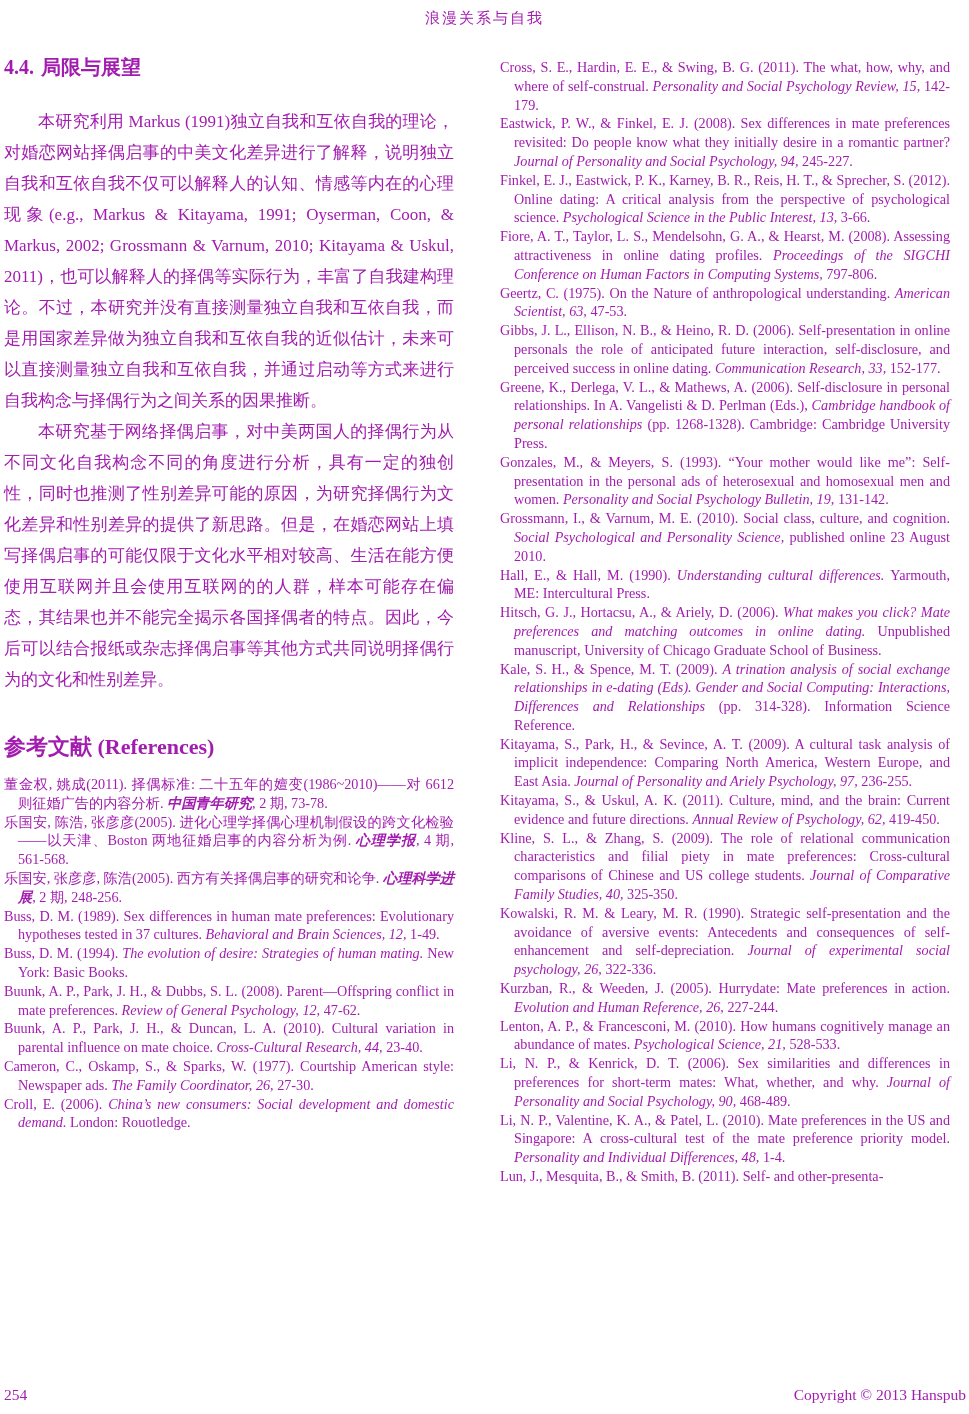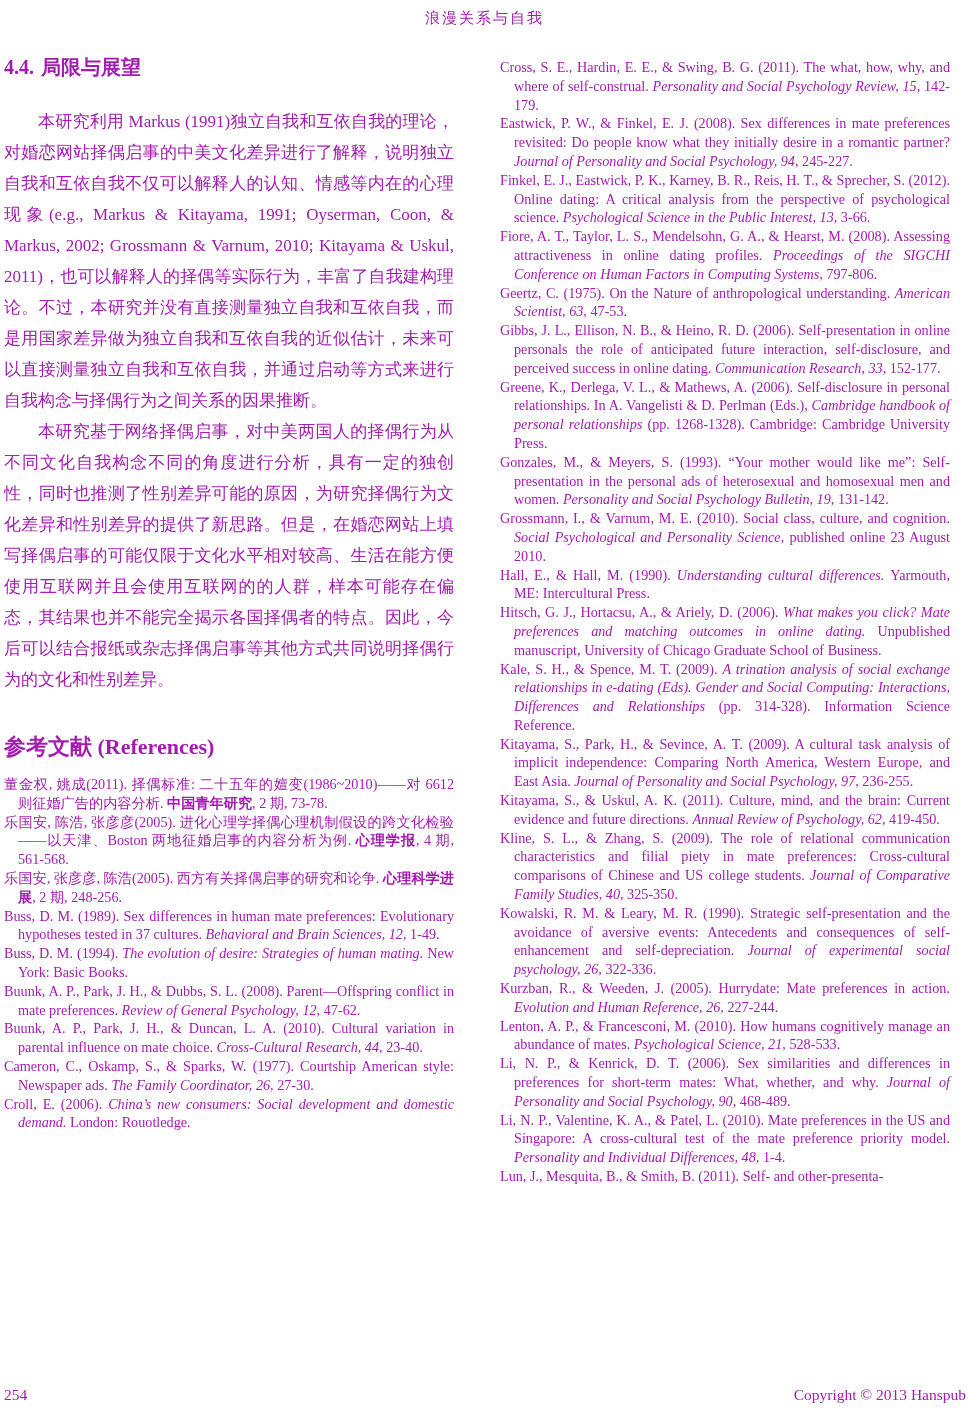--- a/index.html
+++ b/index.html
@@ -58,21 +58,21 @@
 
   .ref {
     margin: 0;
     font-size: 14.2px;
     line-height: 18.8px;
     text-align: justify;
     padding-left: 14px;
     text-indent: -14px;
   }
   .ref .it { font-style: italic; }
-  .ref .bzh { font-weight: bold; font-family: "Liberation Sans", "DejaVu Sans", sans-serif; }
+  .ref .bzh { font-weight: bold; font-family: "Liberation Sans", "DejaVu Sans", sans-serif; font-style: italic; }
 
   .footer {
     position: absolute;
     left: 4px;
     right: 3px;
     bottom: 10px;
     display: flex;
     justify-content: space-between;
     align-items: flex-start;
     font-size: 15.5px;
@@ -121,21 +121,21 @@
           <p class="ref"><span>Finkel, E. J., Eastwick, P. K., Karney, B. R., Reis, H. T., &amp; Sprecher, S. (2012). Online dating: A critical analysis from the perspective of psychological science. </span><span class="it">Psychological Science in the Public Interest, 13, </span><span>3-66.</span></p>
           <p class="ref"><span>Fiore, A. T., Taylor, L. S., Mendelsohn, G. A., &amp; Hearst, M. (2008). Assessing attractiveness in online dating profiles. </span><span class="it">Proceedings of the SIGCHI Conference on Human Factors in Computing Systems, </span><span>797-806.</span></p>
           <p class="ref"><span>Geertz, C. (1975). On the Nature of anthropological understanding. </span><span class="it">American Scientist, 63, </span><span>47-53.</span></p>
           <p class="ref"><span>Gibbs, J. L., Ellison, N. B., &amp; Heino, R. D. (2006). Self-presentation in online personals the role of anticipated future interaction, self-disclosure, and perceived success in online dating. </span><span class="it">Communication Research, 33, </span><span>152-177.</span></p>
           <p class="ref"><span>Greene, K., Derlega, V. L., &amp; Mathews, A. (2006). Self-disclosure in personal relationships. In A. Vangelisti &amp; D. Perlman (Eds.), </span><span class="it">Cambridge handbook of personal relationships </span><span>(pp. 1268-1328). Cambridge: Cambridge University Press.</span></p>
           <p class="ref"><span>Gonzales, M., &amp; Meyers, S. (1993). “Your mother would like me”: Self-presentation in the personal ads of heterosexual and homosexual men and women. </span><span class="it">Personality and Social Psychology Bulletin, 19, </span><span>131-142.</span></p>
           <p class="ref"><span>Grossmann, I., &amp; Varnum, M. E. (2010). Social class, culture, and cognition. </span><span class="it">Social Psychological and Personality Science, </span><span>published online 23 August 2010.</span></p>
           <p class="ref"><span>Hall, E., &amp; Hall, M. (1990). </span><span class="it">Understanding cultural differences. </span><span>Yarmouth, ME: Intercultural Press.</span></p>
           <p class="ref"><span>Hitsch, G. J., Hortacsu, A., &amp; Ariely, D. (2006). </span><span class="it">What makes you click? Mate preferences and matching outcomes in online dating. </span><span>Unpublished manuscript, University of Chicago Graduate School of Business.</span></p>
           <p class="ref"><span>Kale, S. H., &amp; Spence, M. T. (2009). </span><span class="it">A trination analysis of social exchange relationships in e-dating (Eds). Gender and Social Computing: Interactions, Differences and Relationships </span><span>(pp. 314-328). Information Science Reference.</span></p>
-          <p class="ref"><span>Kitayama, S., Park, H., &amp; Sevince, A. T. (2009). A cultural task analysis of implicit independence: Comparing North America, Western Europe, and East Asia. </span><span class="it">Journal of Personality and Social Psychology, 97, </span><span>236-255.</span></p>
+          <p class="ref"><span>Kitayama, S., Park, H., &amp; Sevince, A. T. (2009). A cultural task analysis of implicit independence: Comparing North America, Western Europe, and East Asia. </span><span class="it">Journal of Personality and Ariely Psychology, 97, </span><span>236-255.</span></p>
           <p class="ref"><span>Kitayama, S., &amp; Uskul, A. K. (2011). Culture, mind, and the brain: Current evidence and future directions. </span><span class="it">Annual Review of Psychology, 62, </span><span>419-450.</span></p>
           <p class="ref"><span>Kline, S. L., &amp; Zhang, S. (2009). The role of relational communication characteristics and filial piety in mate preferences: Cross-cultural comparisons of Chinese and US college students. </span><span class="it">Journal of Comparative Family Studies, 40, </span><span>325-350.</span></p>
           <p class="ref"><span>Kowalski, R. M. &amp; Leary, M. R. (1990). Strategic self-presentation and the avoidance of aversive events: Antecedents and consequences of self-enhancement and self-depreciation. </span><span class="it">Journal of experimental social psychology, 26, </span><span>322-336.</span></p>
           <p class="ref"><span>Kurzban, R., &amp; Weeden, J. (2005). Hurrydate: Mate preferences in action. </span><span class="it">Evolution and Human Reference, 26, </span><span>227-244.</span></p>
           <p class="ref"><span>Lenton, A. P., &amp; Francesconi, M. (2010). How humans cognitively manage an abundance of mates. </span><span class="it">Psychological Science, 21, </span><span>528-533.</span></p>
           <p class="ref"><span>Li, N. P., &amp; Kenrick, D. T. (2006). Sex similarities and differences in preferences for short-term mates: What, whether, and why. </span><span class="it">Journal of Personality and Social Psychology, 90, </span><span>468-489.</span></p>
           <p class="ref"><span>Li, N. P., Valentine, K. A., &amp; Patel, L. (2010). Mate preferences in the US and Singapore: A cross-cultural test of the mate preference priority model. </span><span class="it">Personality and Individual Differences, 48, </span><span>1-4.</span></p>
           <p class="ref"><span>Lun, J., Mesquita, B., &amp; Smith, B. (2011). Self- and other-presenta-</span></p>
         </div>
     </div>

